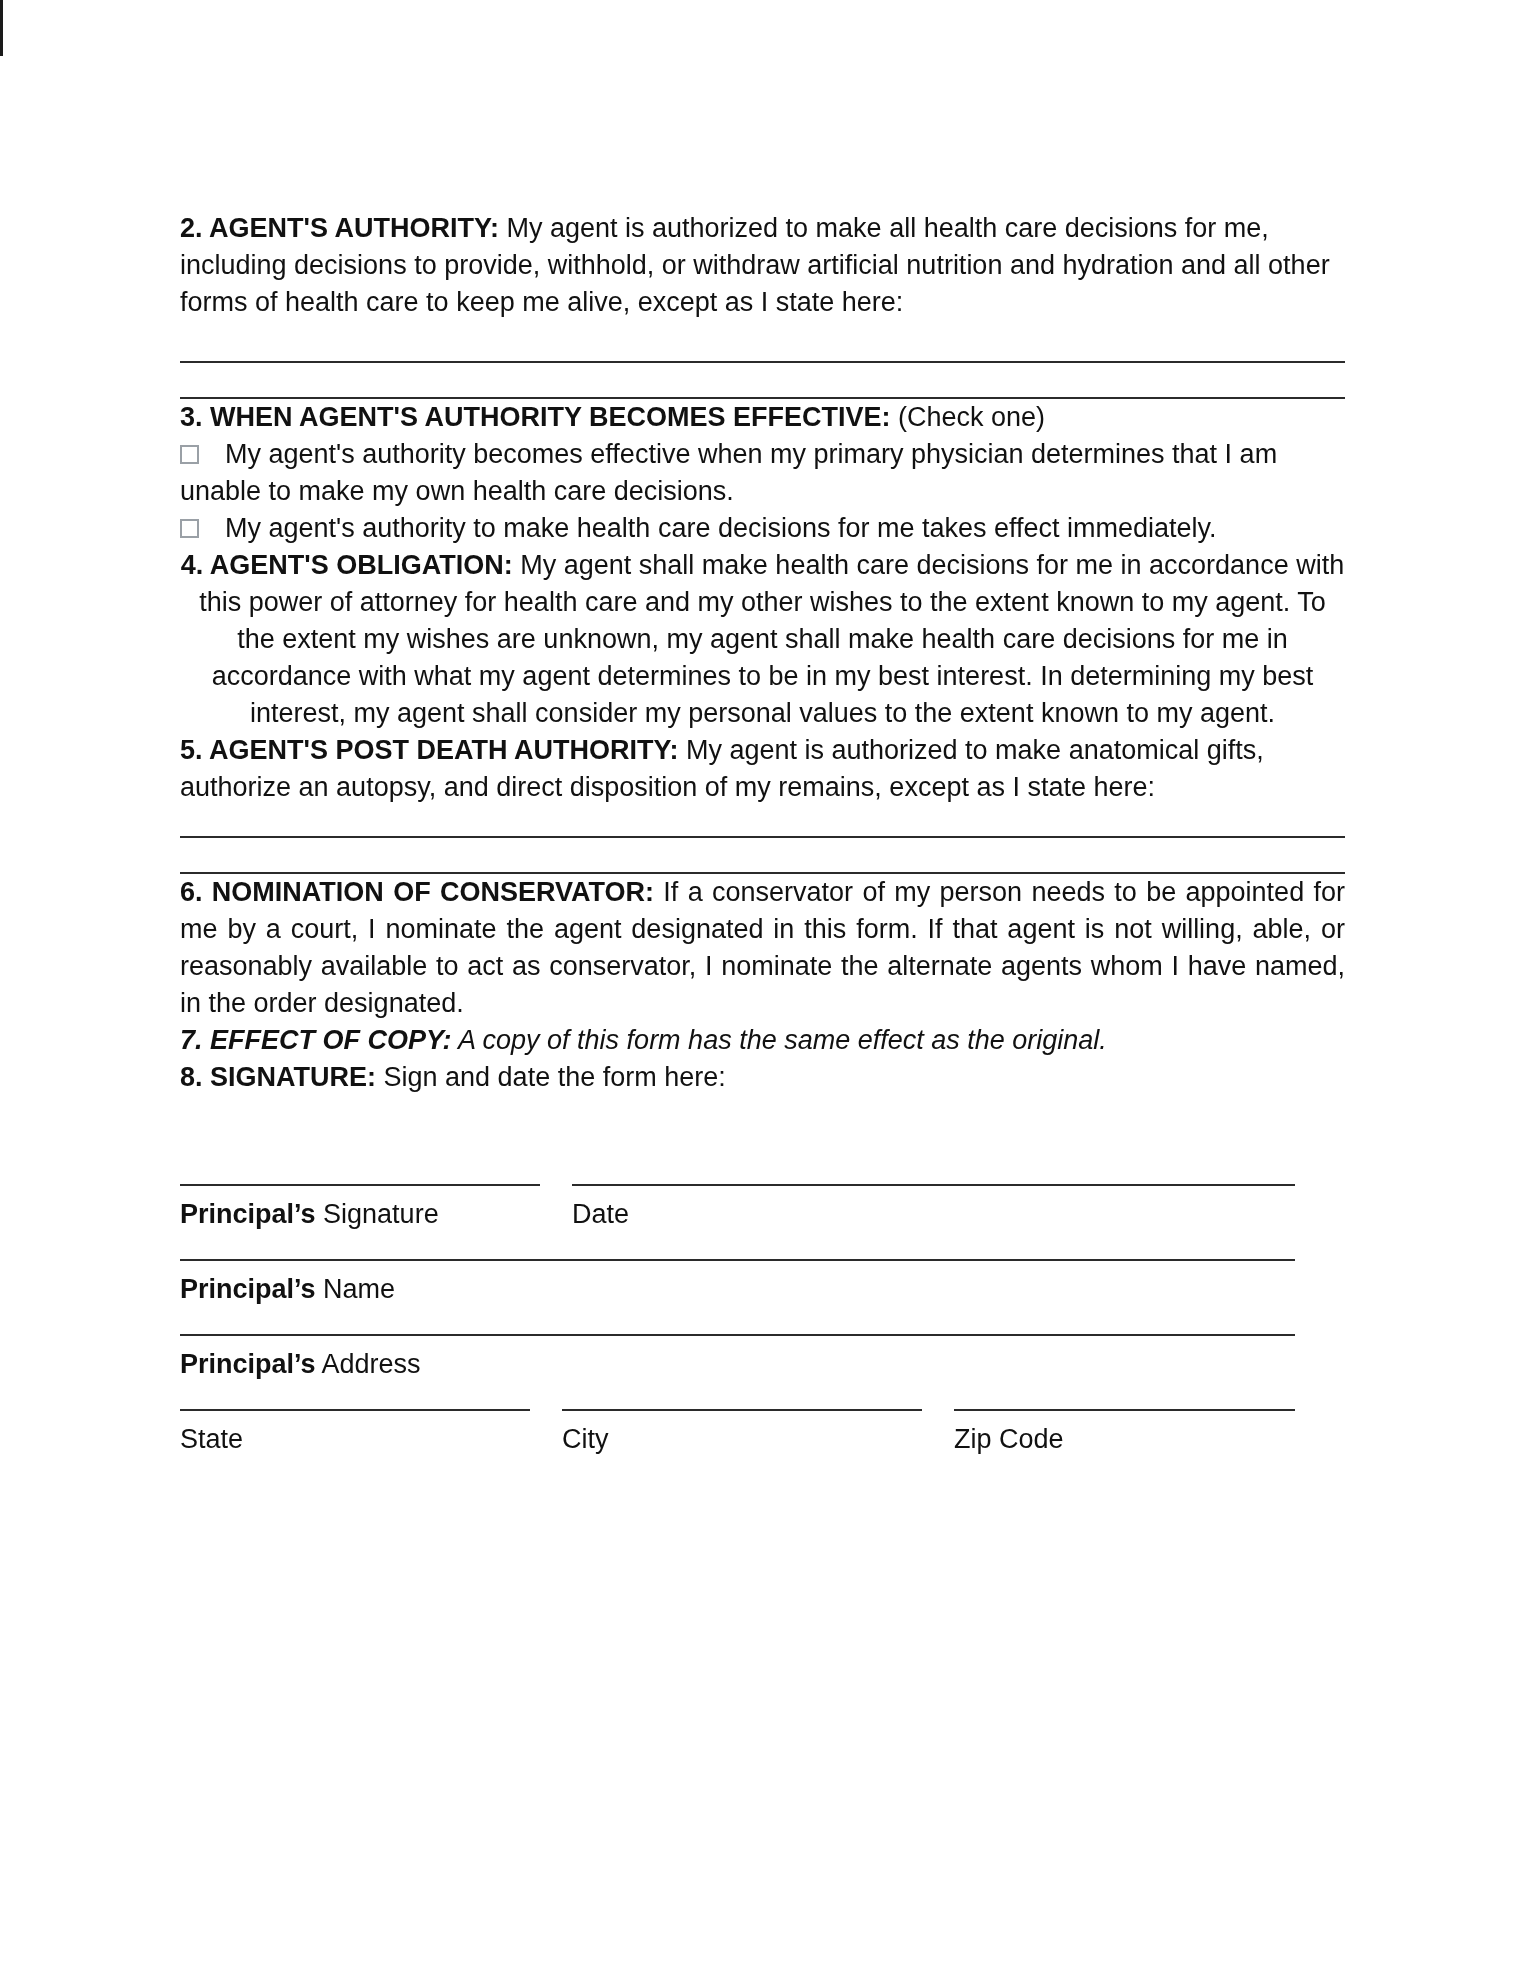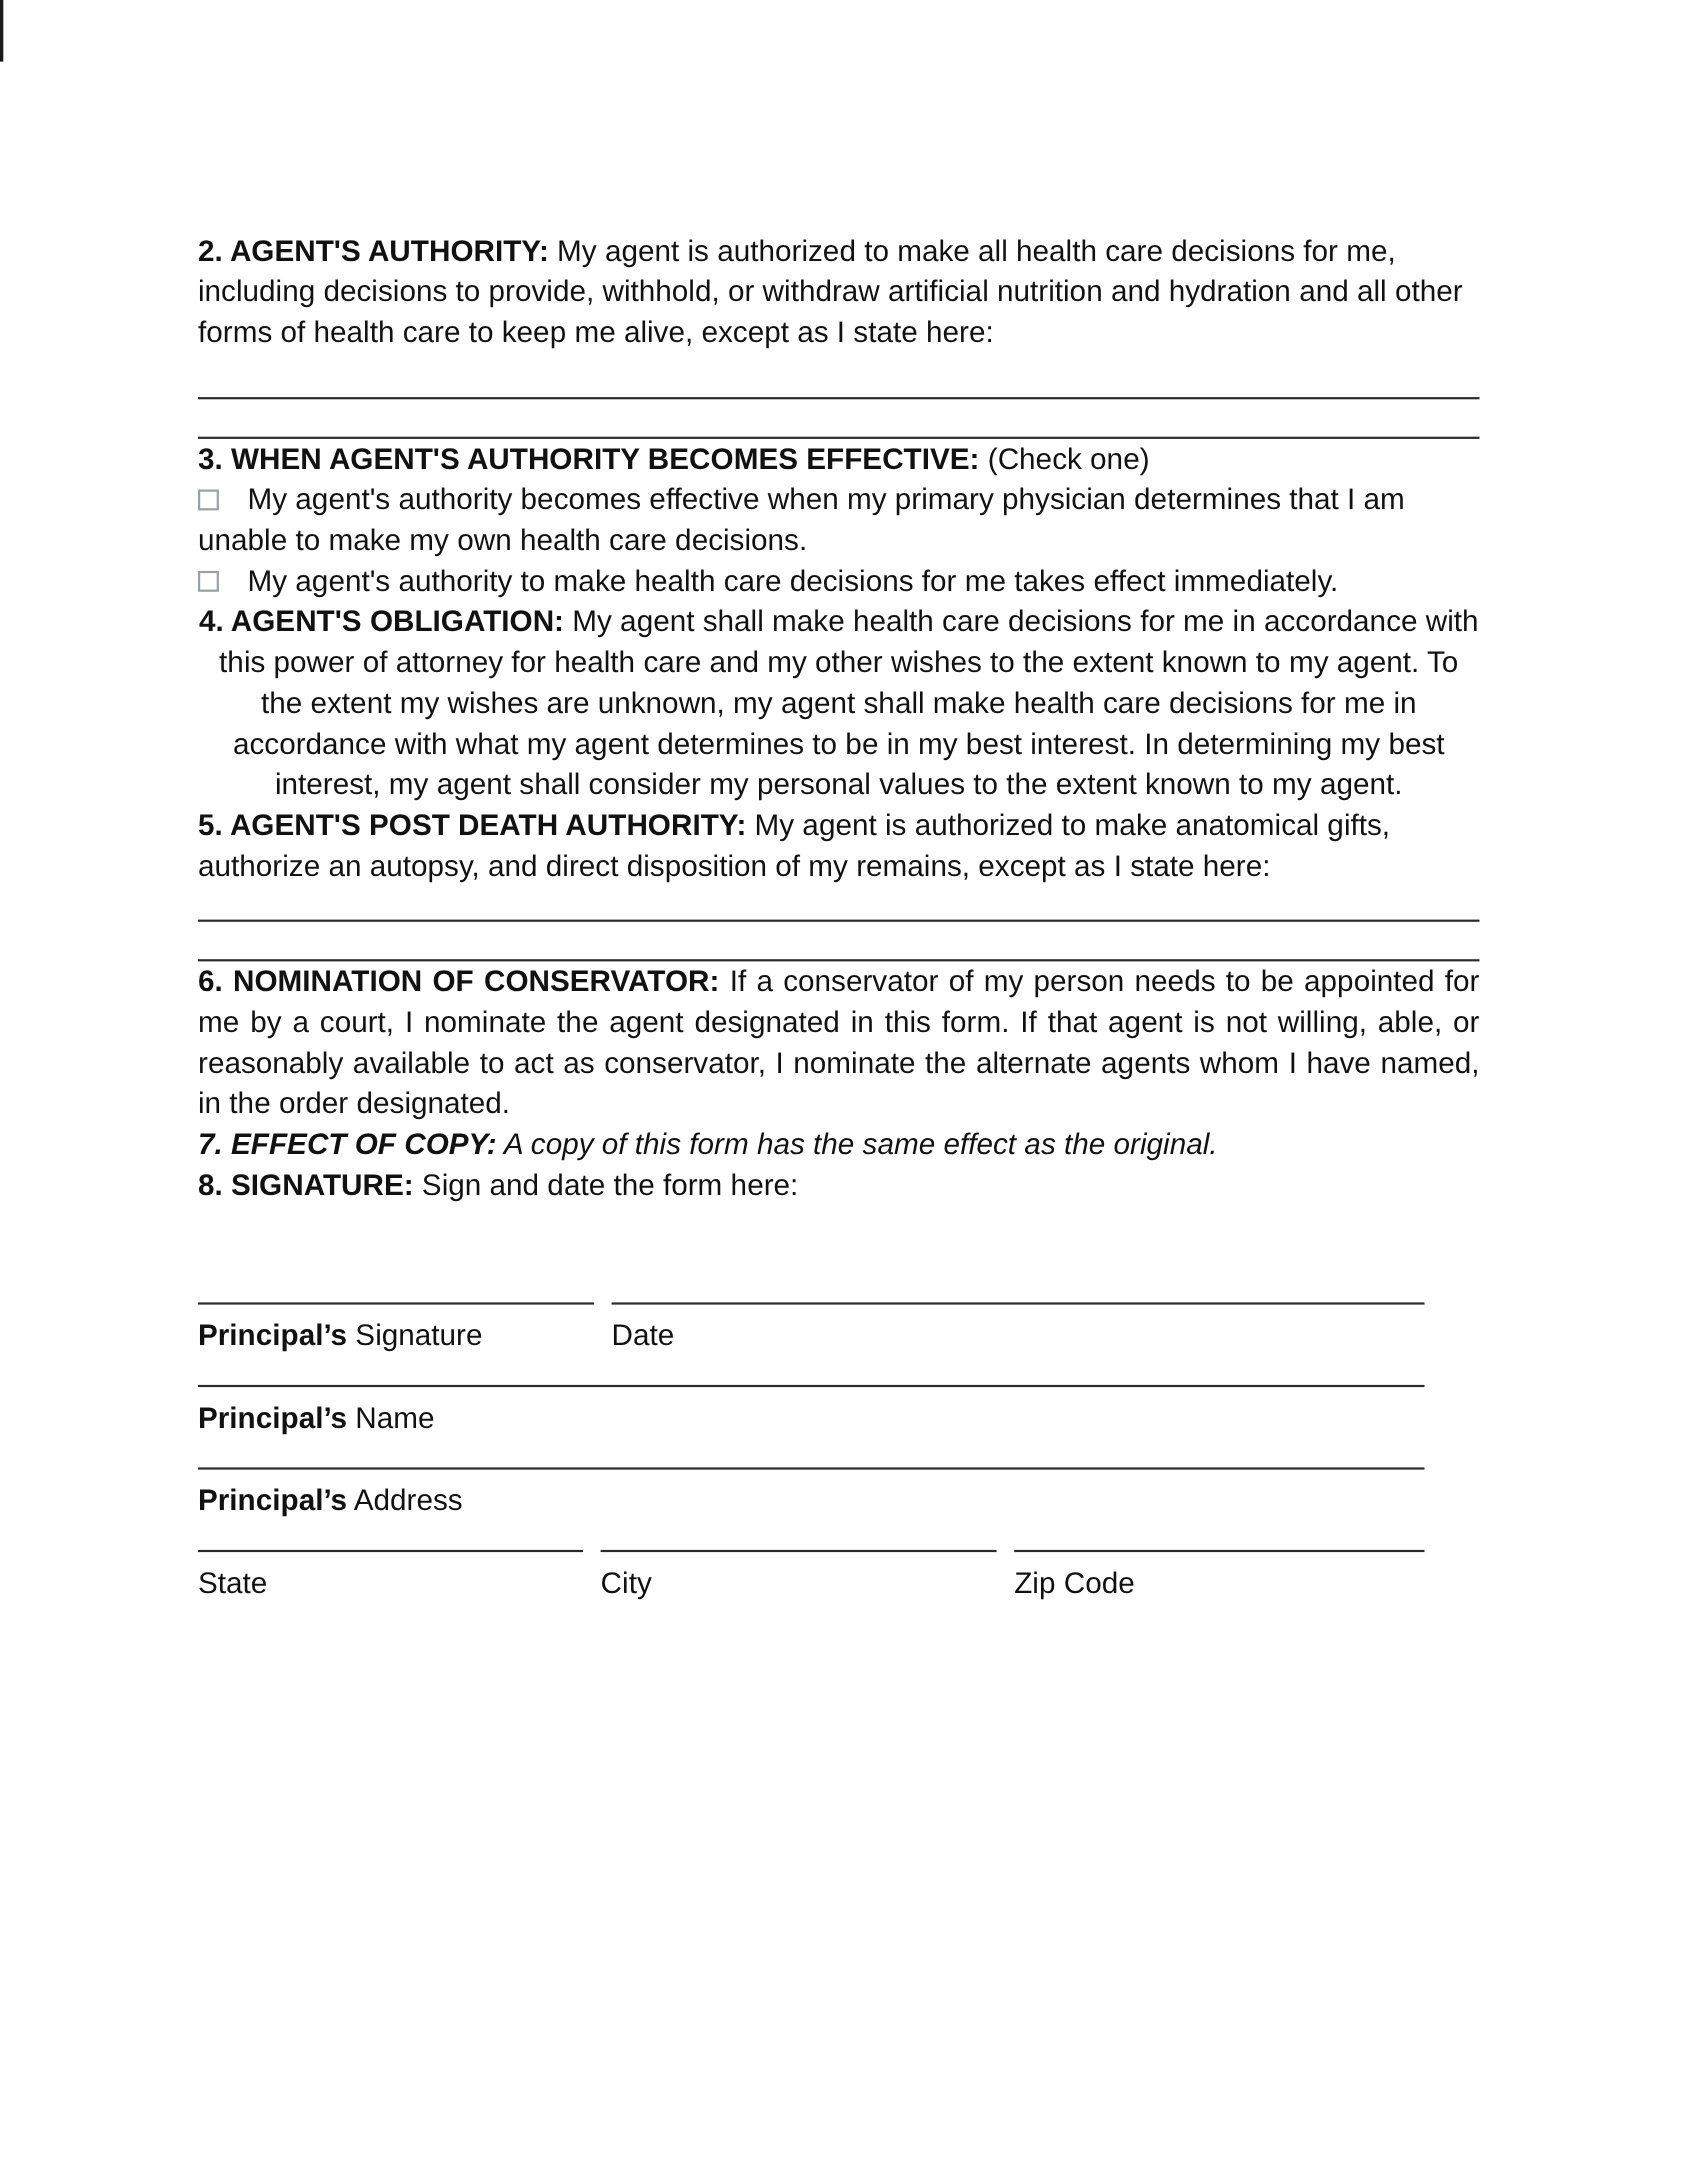--- a/index.html
+++ b/index.html
@@ -53,21 +53,21 @@
     transform: translateY(1px);
     cursor: pointer;
   }
 
   .sig-block {
     margin-top: 88px;
     padding-right: 50px;
   }
   .sig-row {
     display: flex;
-    gap: 16px;
+    gap: 32px;
     margin-bottom: 26px;
   }
   .sig-cell { display: flex; flex-direction: column; }
   .w1 { width: 360px; flex: 0 0 360px; }
   .w2 { width: 350px; flex: 0 0 350px; }
   .flex1 { flex: 1 1 auto; }
   .sig-label { margin-top: 10px; }
   .sig-label b { font-weight: bold; }
 </style>
 </head>

